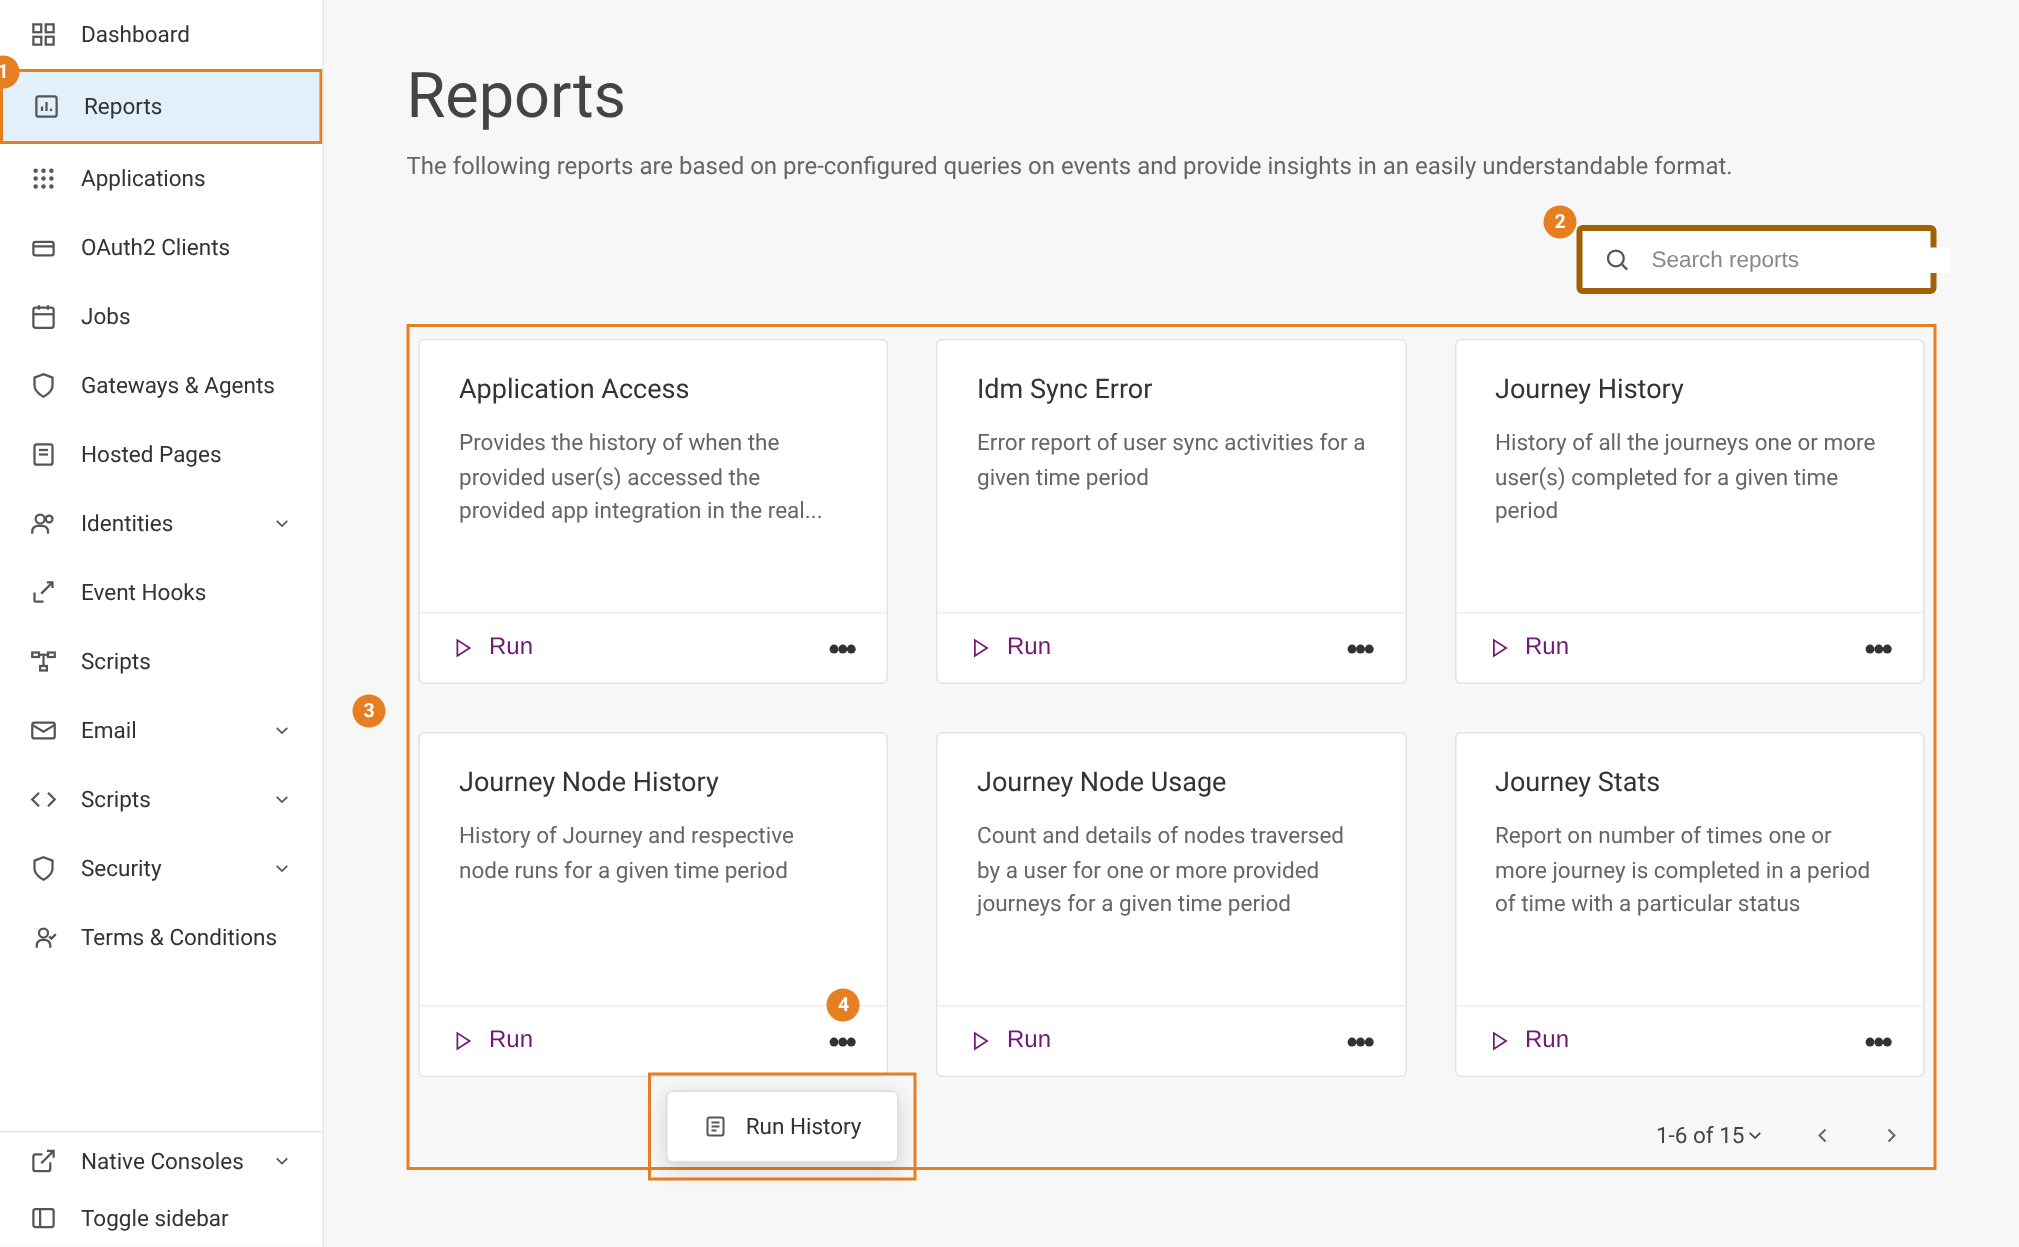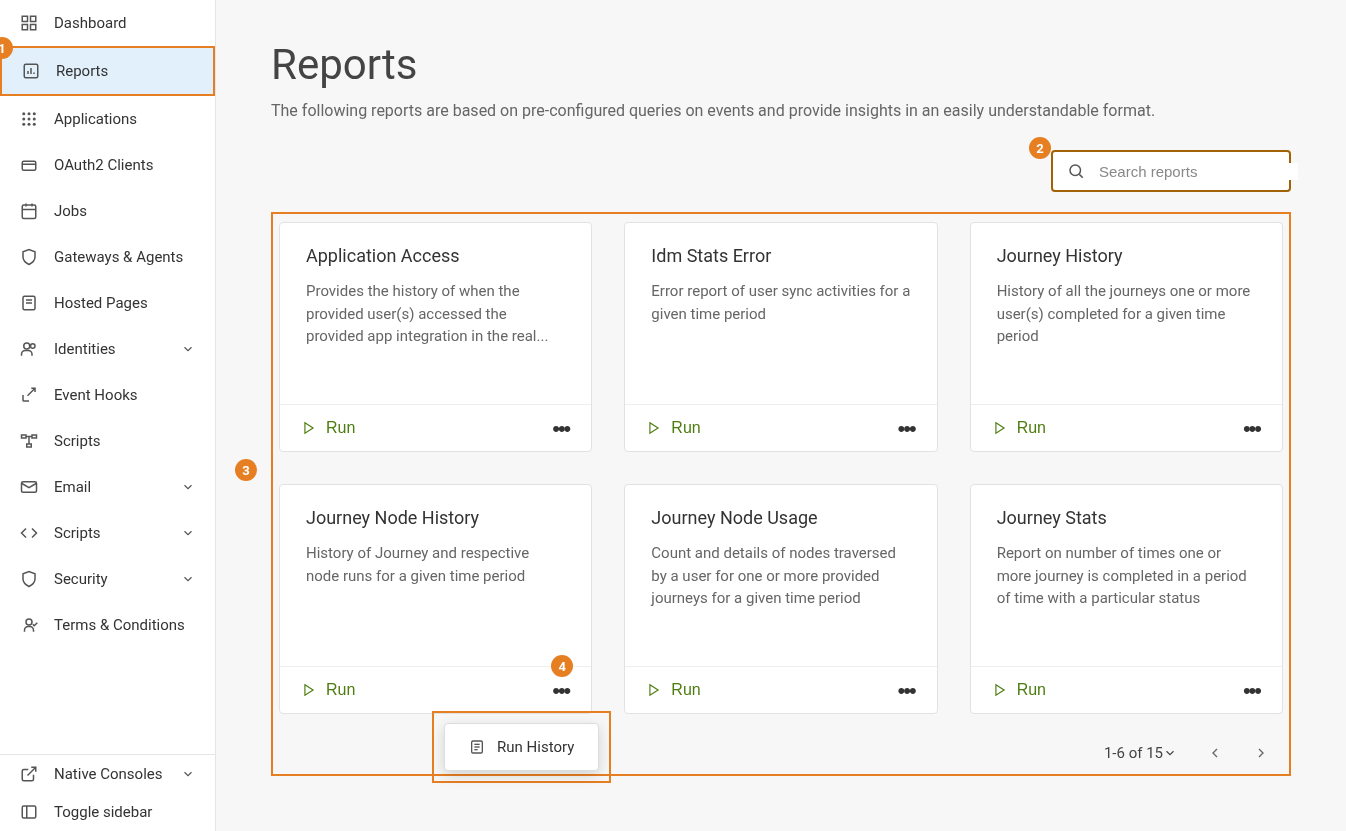--- a/index.html
+++ b/index.html
@@ -82,21 +82,21 @@
     }
     .search-row {
       display: flex;
       justify-content: flex-end;
       margin-bottom: 20px;
       position: relative;
     }
     .search-box {
       display: flex;
       align-items: center;
-      border: 2px solid #a16207;
+      border: 4px solid #a16207;
       border-radius: 4px;
       background: #fff;
       padding: 10px 14px;
       width: 240px;
       gap: 14px;
     }
     .search-box input {
       border: none;
       outline: none;
       font-size: 15px;
@@ -144,21 +144,21 @@
       padding: 14px 22px;
       display: flex;
       align-items: center;
       justify-content: space-between;
       position: relative;
     }
     .run-btn {
       display: flex;
       align-items: center;
       gap: 10px;
-      color: #4d7c0f;
+      color: #701a75;
       font-size: 16px;
       cursor: pointer;
       background: none;
       border: none;
     }
     .more-btn {
       color: #333;
       font-size: 22px;
       letter-spacing: -2px;
       cursor: pointer;
@@ -476,21 +476,21 @@
                 </svg>
               </span>
             <span>Run</span>
           </button>
           <button class="more-btn">•••</button>
         </div>
       </div>
 
       <div class="card">
         <div class="card-body">
-          <div class="card-title">Idm Stats Error</div>
+          <div class="card-title">Idm Sync Error</div>
           <div class="card-desc">Error report of user sync activities for a given time period</div>
         </div>
         <div class="card-footer">
           <button class="run-btn">
             <span>
                 <svg width="14" height="14" viewBox="0 0 24 24" fill="none" stroke="currentColor" stroke-width="2">
                   <polygon points="5 3 19 12 5 21 5 3"></polygon>
                 </svg>
               </span>
             <span>Run</span>

